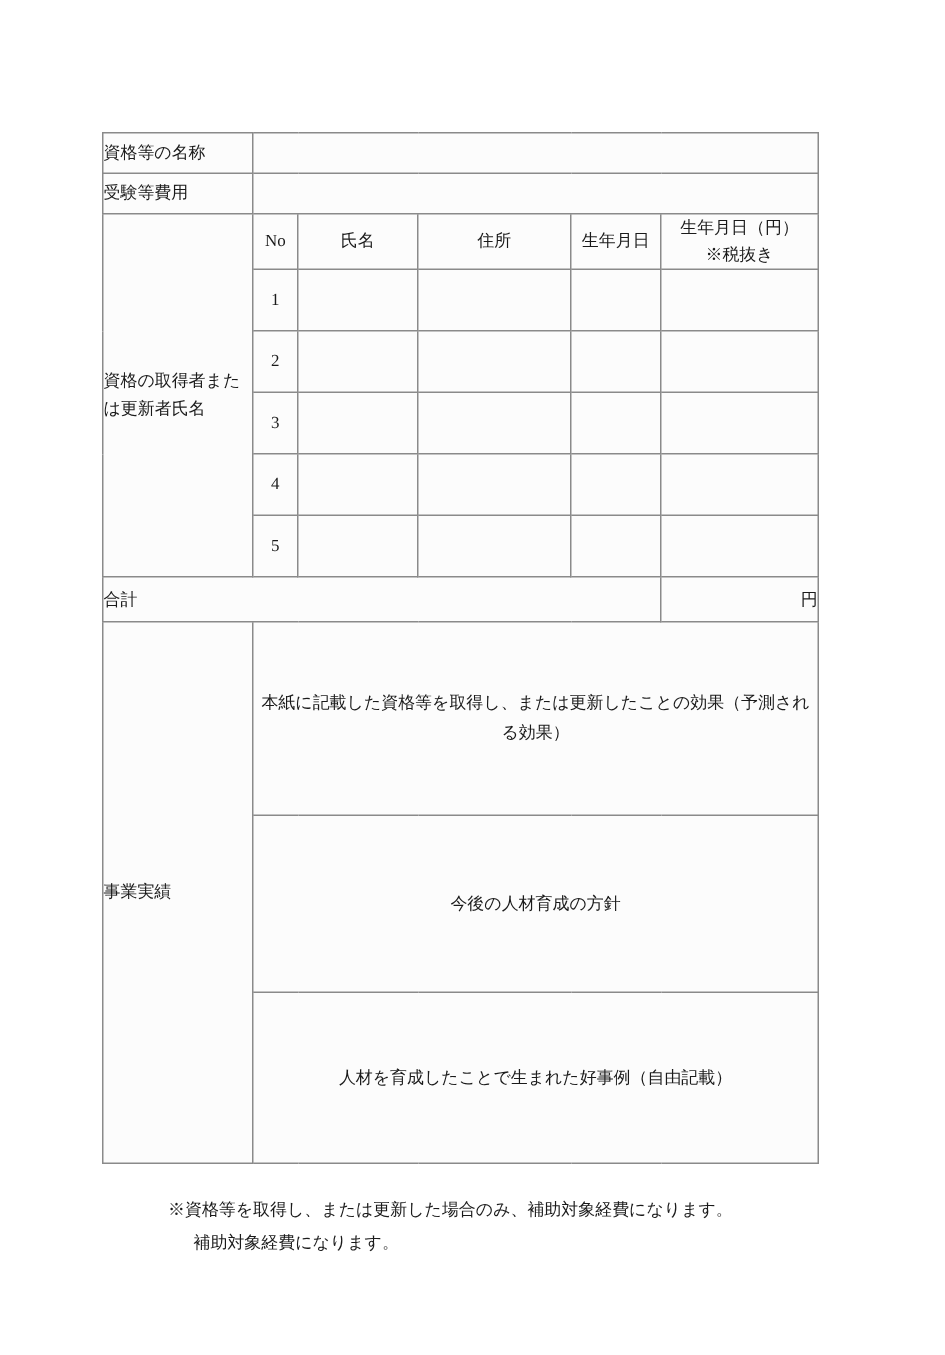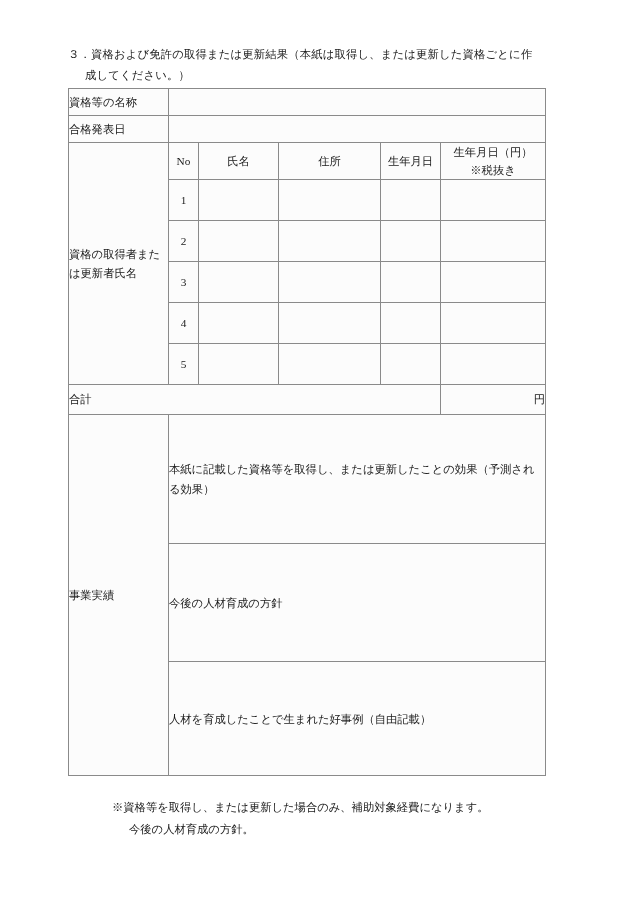--- a/index.html
+++ b/index.html
@@ -88,20 +88,21 @@
   .ach-label {
     vertical-align: middle;
     padding-left: 8px;
     line-height: 19px;
     font-family: Liberation Serif, serif;
   }
   .ach-block {
     vertical-align: top;
     padding: 6px 10px 6px 8px;
     line-height: 20px;
+    text-align: center;
   }
   .ach-b1 { height: 128px; }
   .ach-b2 { height: 117px; }
   .ach-b3 { height: 113px; }
 
   
   .notes {
     position: absolute;
     left: 68px;
     top: 797px;
@@ -111,41 +112,37 @@
     margin-left: 44px;
   }
   .note { display: block; }
   .note .cont { display: block; padding-left: 17px; }
 </style>
 </head>
 <body>
 
 <div class="page">
 
-  <div class="heading">
-    <span class="l1">３．資格および免許の取得または更新結果（本紙は取得し、または更新した資格ごとに作</span>
-    <span class="l2">成してください。）</span>
-  </div>
 
   <table class="form-table">
     <colgroup>
       <col style="width:100px">
       <col style="width:30px">
       <col style="width:80px">
       <col style="width:102px">
       <col style="width:60px">
       <col style="width:105px">
     </colgroup>
     <tbody>
       <tr>
         <td class="lbl">資格等の名称</td>
         <td colspan="5" class="blank-cell" style="height:26px"></td>
       </tr>
       <tr>
-        <td class="lbl">合格発表日</td>
+        <td class="lbl">受験等費用</td>
         <td colspan="5" class="blank-cell" style="height:26px"></td>
       </tr>
 
       <tr>
         <td rowspan="6" class="lbl-mid">資格の取得者または更新者氏名</td>
         <td class="hdr-cell">No</td>
         <td class="hdr-cell">氏名</td>
         <td class="hdr-cell">住所</td>
         <td class="hdr-cell">生年月日</td>
         <td class="hdr-cell">
@@ -215,17 +212,17 @@
           <div>人材を育成したことで生まれた好事例（自由記載）</div>
           <div></div>
         </td>
       </tr>
     </tbody>
   </table>
 
   <div class="notes">
     <span class="note">※資格等を取得し、または更新した場合のみ、補助対象経費になります。</span>
     <span class="note">
-      <span class="cont">今後の人材育成の方針。</span>
+      <span class="cont">補助対象経費になります。</span>
     </span>
   </div>
 
 </div>
 
 </body></html>

